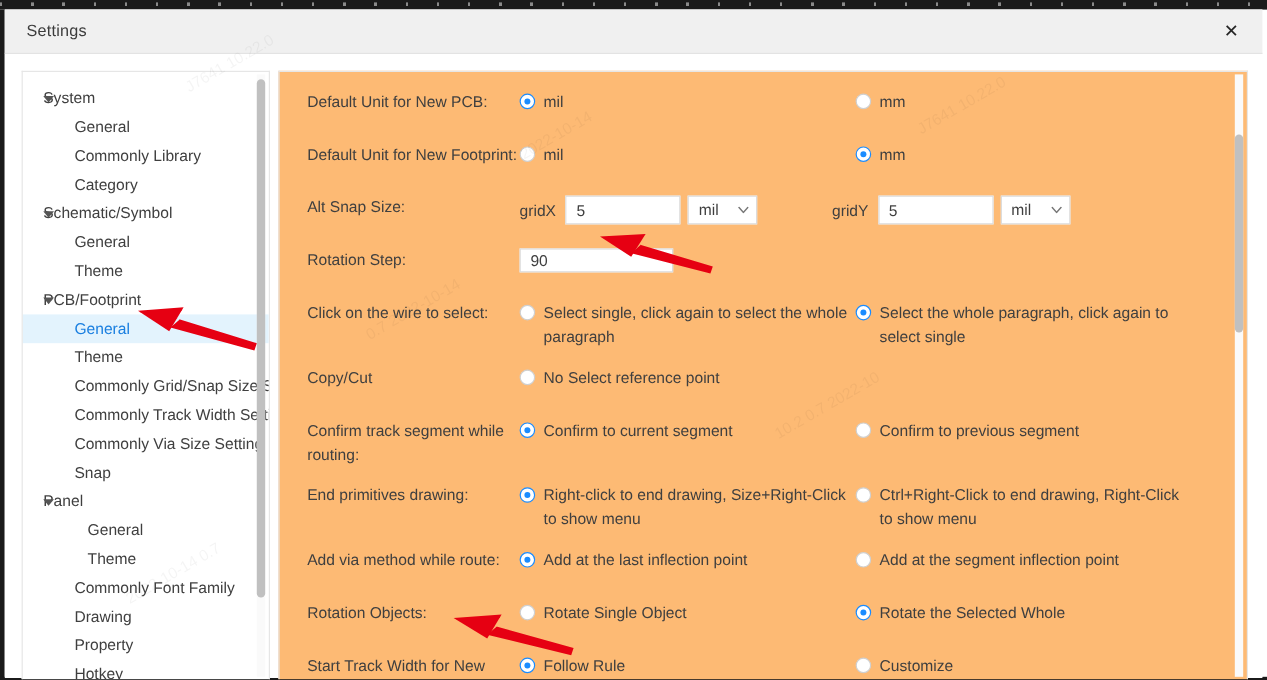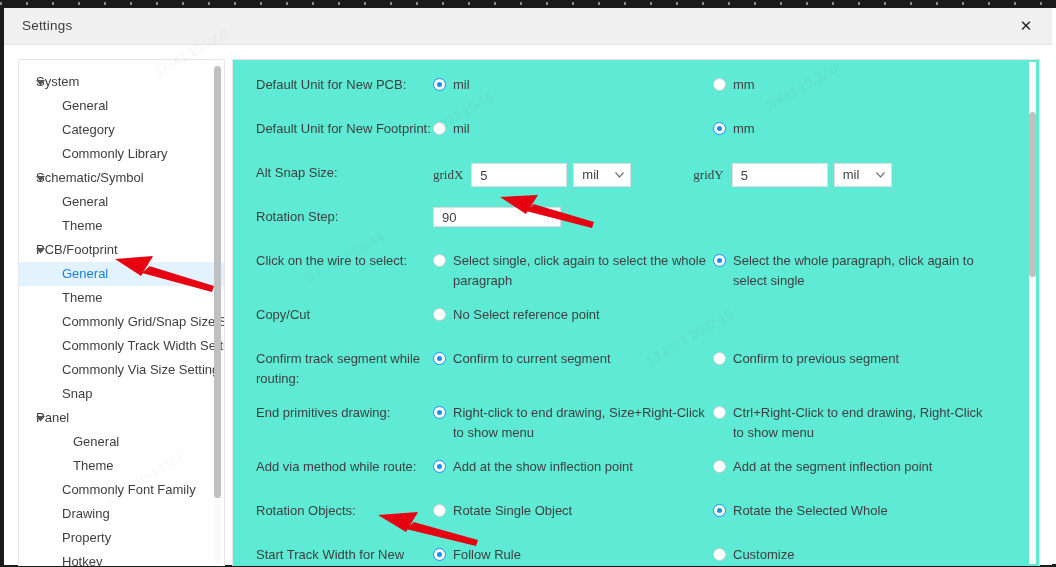--- a/index.html
+++ b/index.html
@@ -130,21 +130,21 @@
     left: 0; width: 7px;
     background: #c0c0c0;
     border-radius: 4px;
   }
 
   
   .main-panel {
     position: absolute;
     left: 228px; top: 14px;
     width: 806px; height: 506px;
-    background: #5eead4;
+    background: #fdba74;
     border: 1px solid #e6e6e6;
     border-bottom: none;
     overflow: hidden;
   }
   .settings-list {
     position: relative;
     width: 790px;
     padding-top: 8px;
   }
   .srow {
@@ -202,21 +202,21 @@
   }
   .opt-text { display: block; }
 
   
   .inline-field {
     display: flex;
     align-items: center;
     font-size: 13px;
     color: #3f3f3f;
   }
-  .field-name { margin-right: 8px; font-family: Liberation Serif, serif; }
+  .field-name { margin-right: 8px; }
   .txtinput {
     height: 24px;
     border: 1px solid #dcdcdc;
     background: #fff;
     font-size: 13px;
     color: #3f3f3f;
     padding: 0 8px;
     box-sizing: border-box;
     outline: none;
     font-family: "Liberation Sans", sans-serif;
@@ -287,22 +287,22 @@
     <div class="body-area">
 
       <div class="sidebar">
         <div class="tree" id="tree">
             <div class="tree-row lvl0"><span class="caret">
                 <svg width="9" height="9" viewBox="0 0 9 9">
                   <path d="M0 2 L9 2 L4.5 7.5 Z" fill="#555"></path>
                 </svg>
               </span><span class="tree-label">System</span></div>
             <div class="tree-row lvl1"><span class="tree-label">General</span></div>
+            <div class="tree-row lvl1"><span class="tree-label">Commonly Library</span></div>
             <div class="tree-row lvl1"><span class="tree-label">Category</span></div>
-            <div class="tree-row lvl1"><span class="tree-label">Commonly Library</span></div>
             <div class="tree-row lvl0"><span class="caret">
                 <svg width="9" height="9" viewBox="0 0 9 9">
                   <path d="M0 2 L9 2 L4.5 7.5 Z" fill="#555"></path>
                 </svg>
               </span><span class="tree-label">Schematic/Symbol</span></div>
             <div class="tree-row lvl1"><span class="tree-label">General</span></div>
             <div class="tree-row lvl1"><span class="tree-label">Theme</span></div>
             <div class="tree-row lvl0"><span class="caret">
                 <svg width="9" height="9" viewBox="0 0 9 9">
                   <path d="M0 2 L9 2 L4.5 7.5 Z" fill="#555"></path>
@@ -434,21 +434,21 @@
                   <span class="radio"></span>
                   <span class="opt-text">Ctrl+Right-Click to end drawing, Right-Click to show menu</span>
                 </div>
               </div>
             </div>
             <div class="srow">
               <div class="slabel">Add via method while route:</div>
               <div class="sopts">
                 <div class="opt-col">
                   <span class="radio checked"></span>
-                  <span class="opt-text">Add at the show inflection point</span>
+                  <span class="opt-text">Add at the last inflection point</span>
                 </div>
                 <div class="opt-col">
                   <span class="radio"></span>
                   <span class="opt-text">Add at the segment inflection point</span>
                 </div>
               </div>
             </div>
             <div class="srow">
               <div class="slabel">Rotation Objects:</div>
               <div class="sopts">

